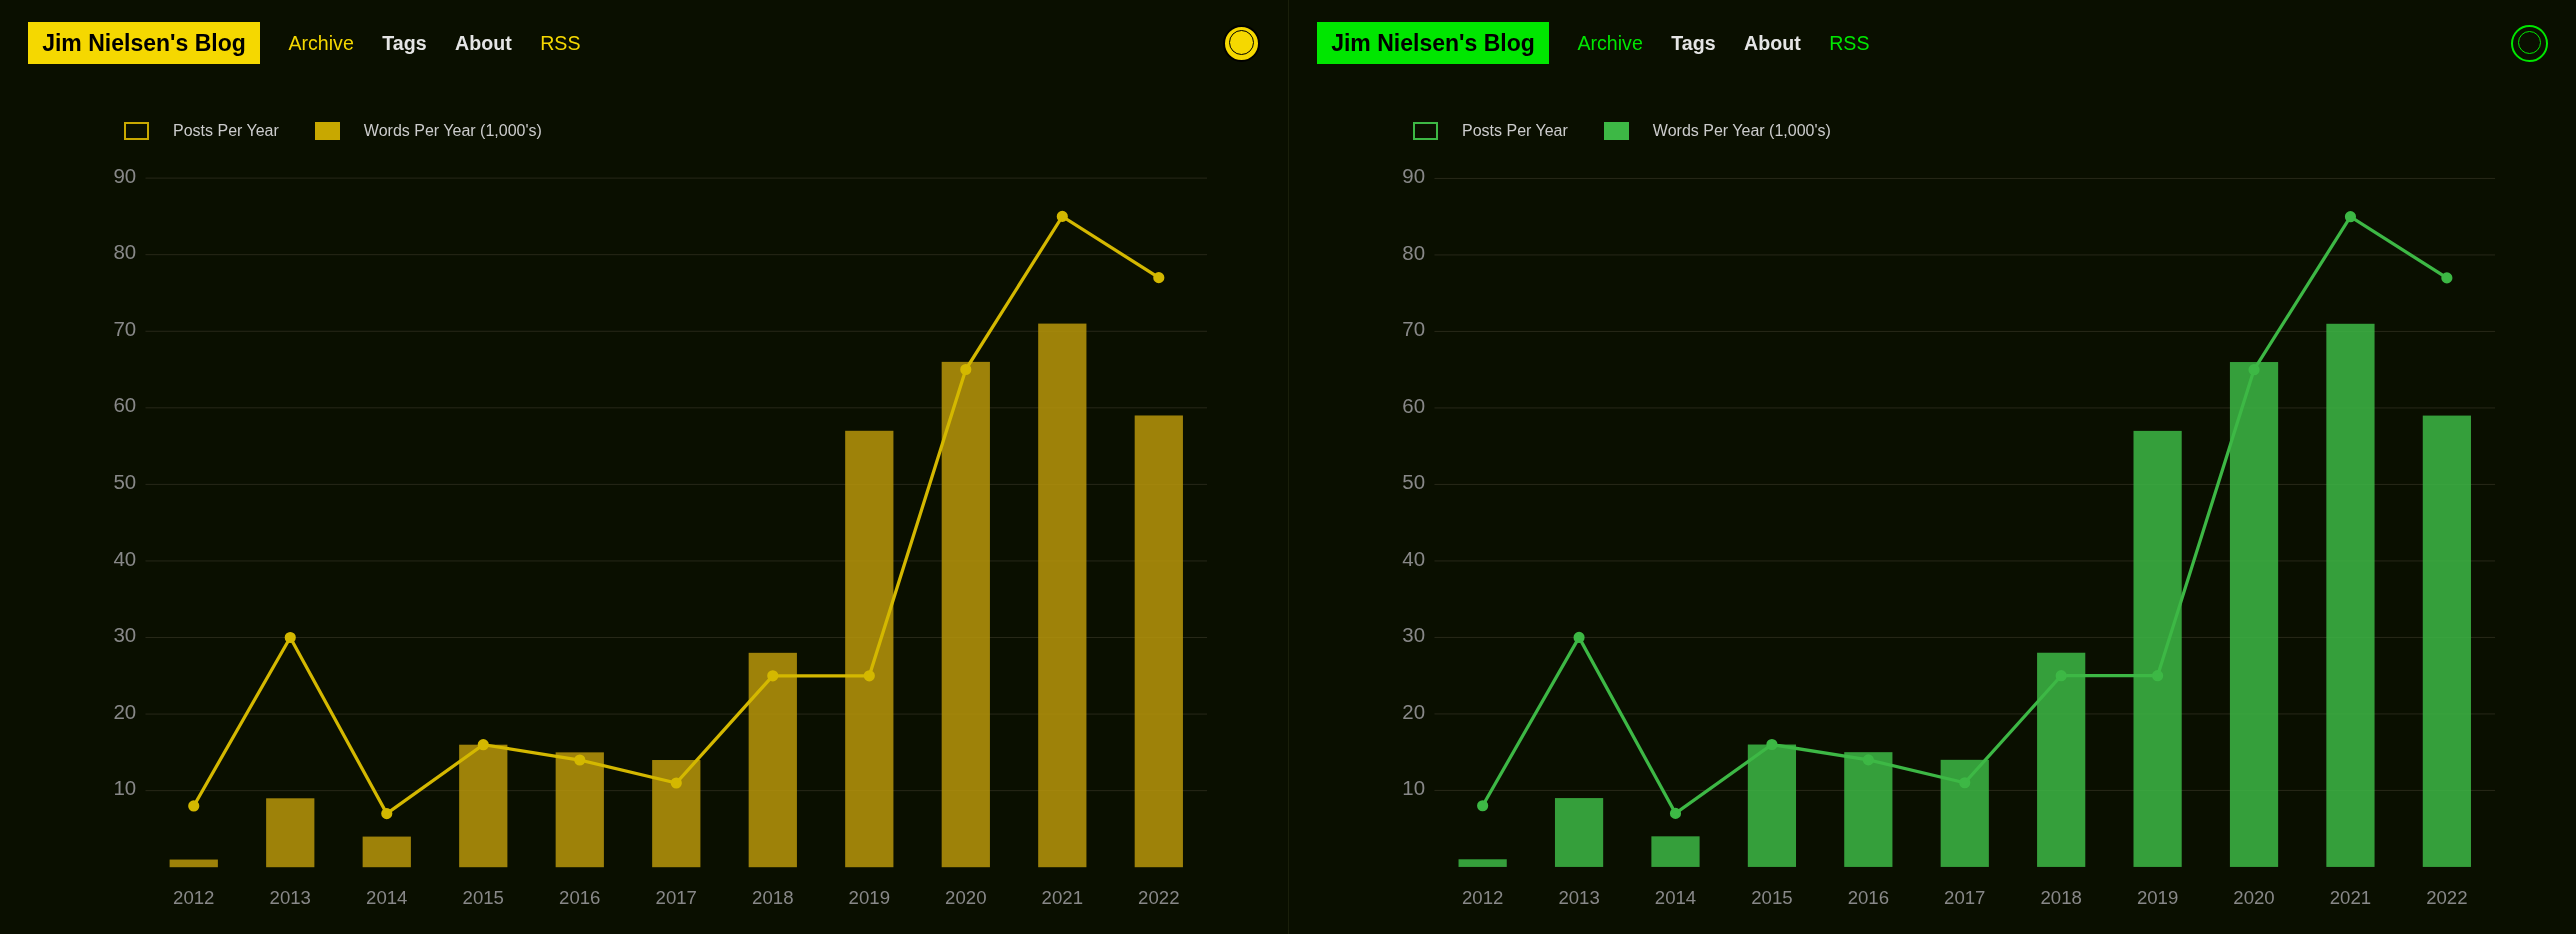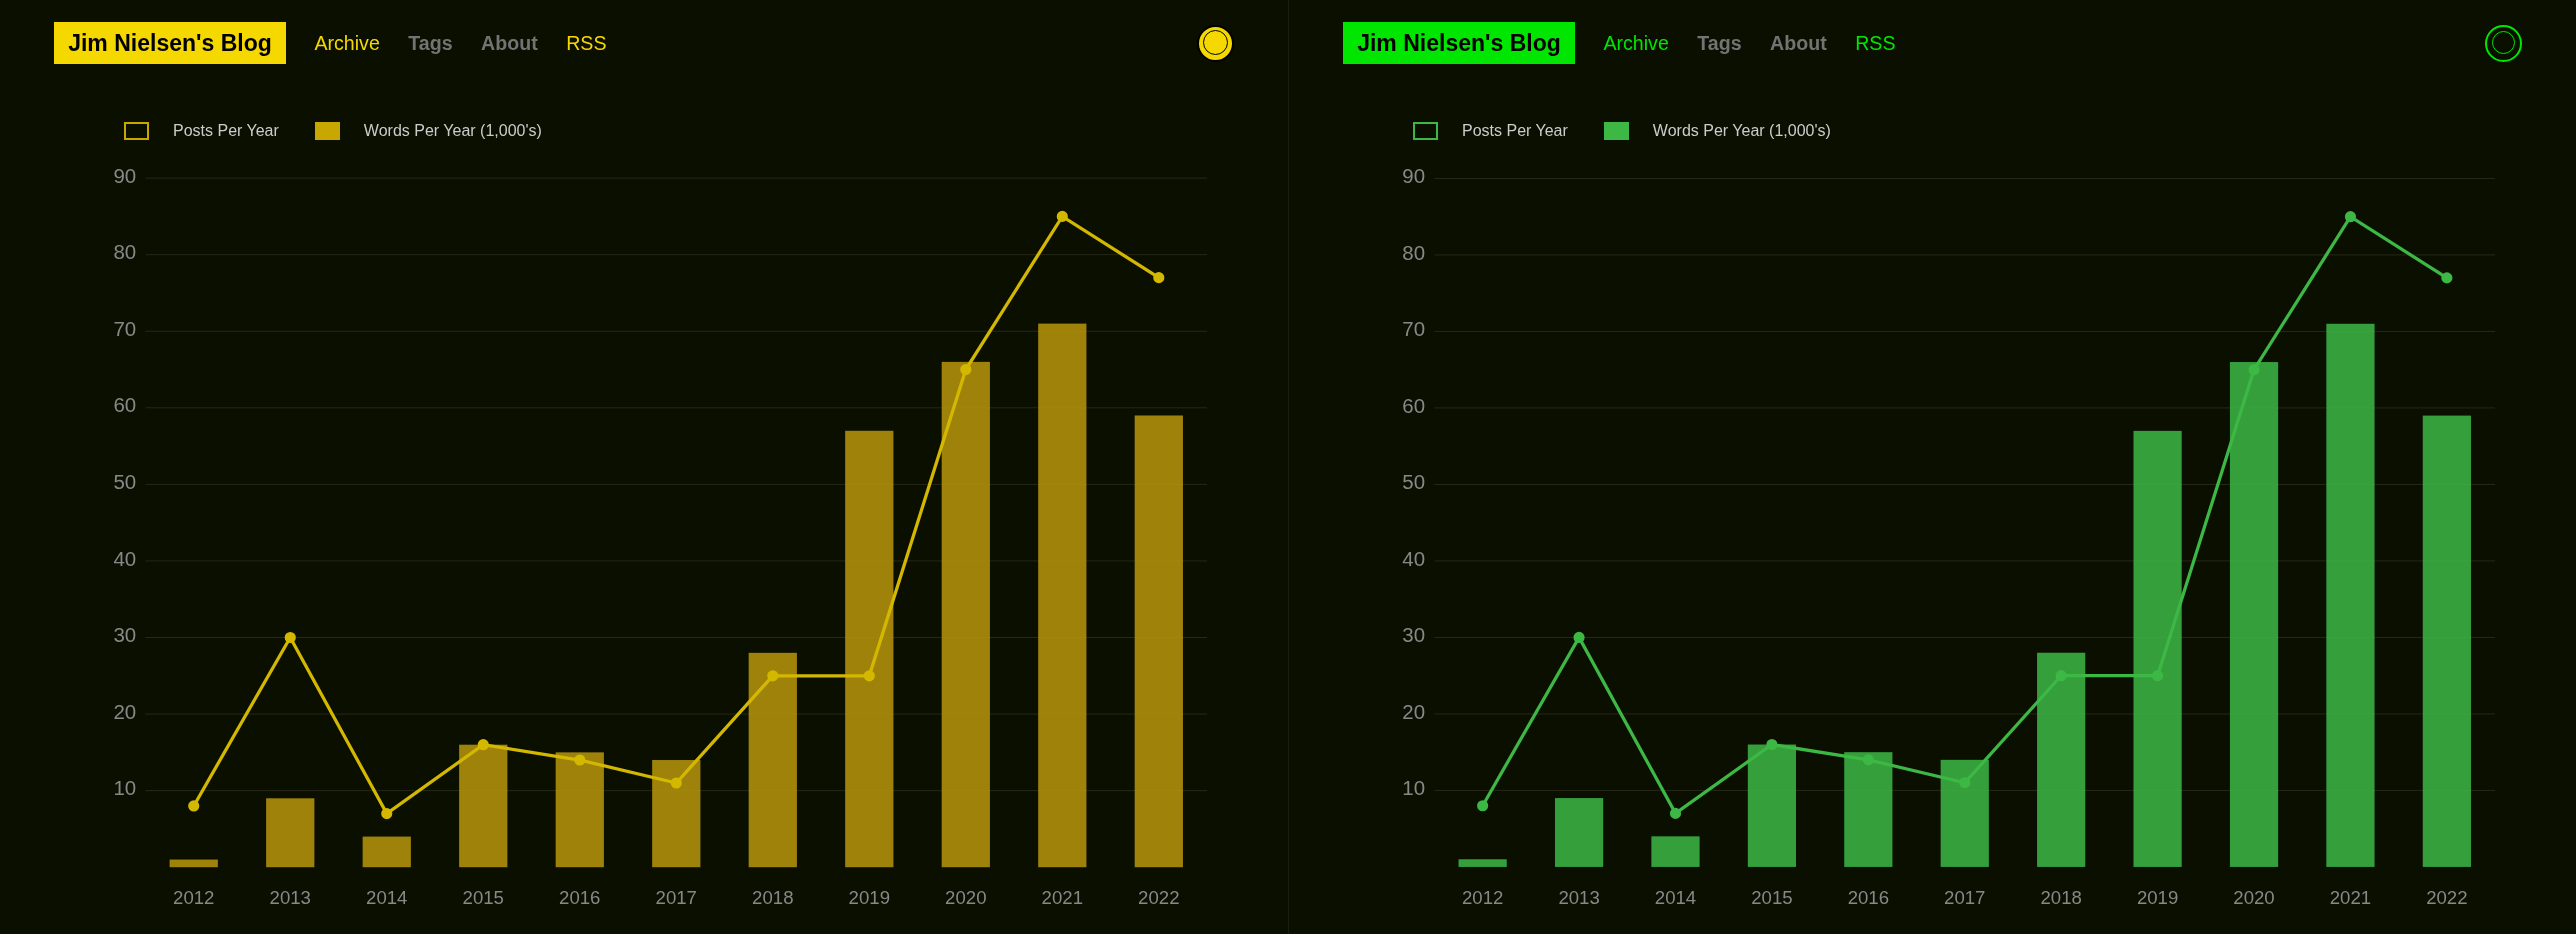--- a/index.html
+++ b/index.html
@@ -17,21 +17,21 @@
       display: flex;
       flex-direction: column;
       background: #0a0f00;
     }
     .panel-right {
       border-left: 0.9px solid #1a1f0a;
     }
     .navbar {
       display: flex;
       align-items: center;
-      padding: 0 54px;
+      padding: 0 28px;
       height: 86px;
       gap: 28.5px;
     }
     .brand-yellow {
       background: #f5d800;
       color: #000;
       font-weight: 700;
       font-size: 23px;
       padding: 7.1px 14.2px;
     }
@@ -48,21 +48,21 @@
       text-decoration: none;
       cursor: pointer;
     }
     .nav-link-green {
       color: #00e600;
       font-size: 19.6px;
       text-decoration: none;
       cursor: pointer;
     }
     .nav-link-white {
-      color: #737373;
+      color: #e5e5e5;
       font-size: 19.6px;
       font-weight: 600;
       text-decoration: none;
       cursor: pointer;
     }
     .nav-spacer { flex: 1; }
     .theme-toggle-yellow {
       width: 37px;
       height: 37px;
       border-radius: 50%;

